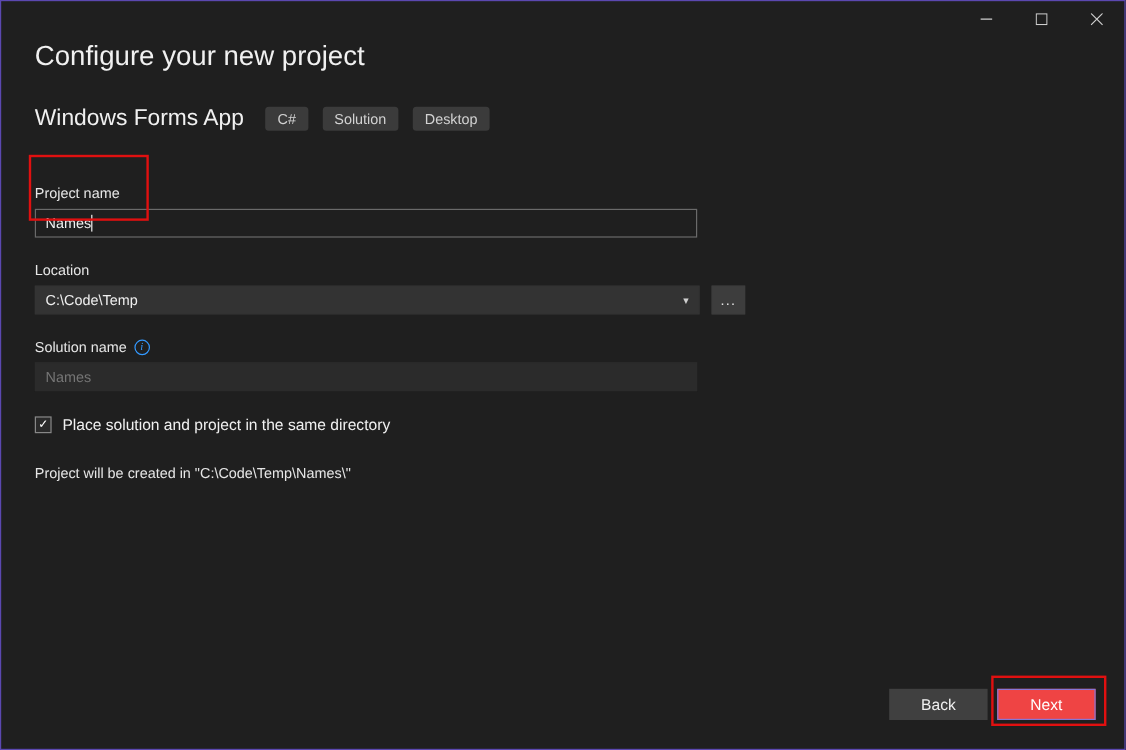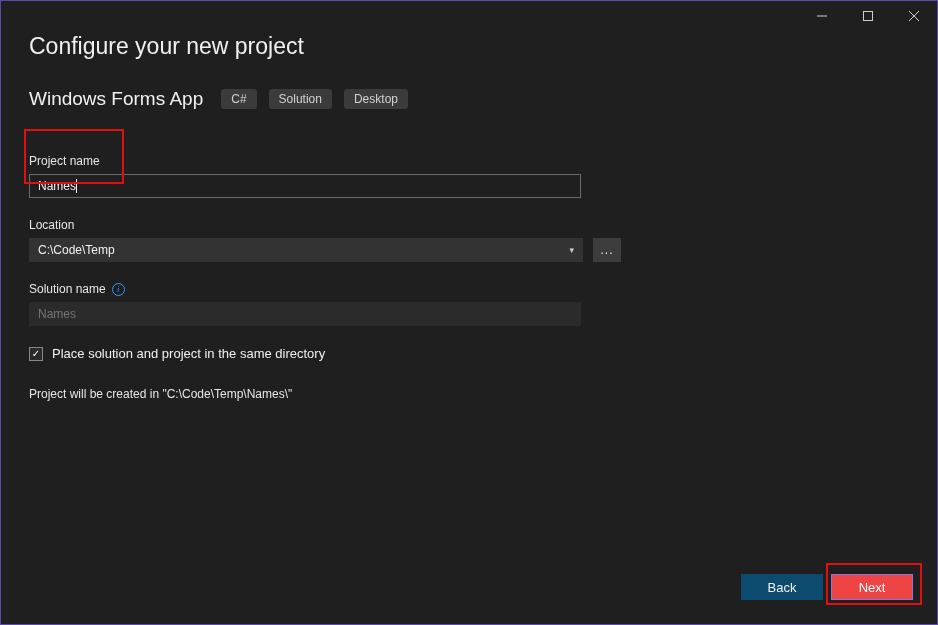--- a/index.html
+++ b/index.html
@@ -159,21 +159,21 @@
   .btn {
     width: 82px;
     height: 26px;
     font-size: 13px;
     display: flex;
     align-items: center;
     justify-content: center;
     border: 1px solid transparent;
   }
   .btn-back {
-    background: #0c4a6e;
+    background: #404040;
     color: #f0f0f0;
     text-align: right;
   }
   .btn-next {
     background: #ef4444;
     border-color: #8776d6;
     color: #ffffff;
   }
   .caret {
     display: inline-block;

